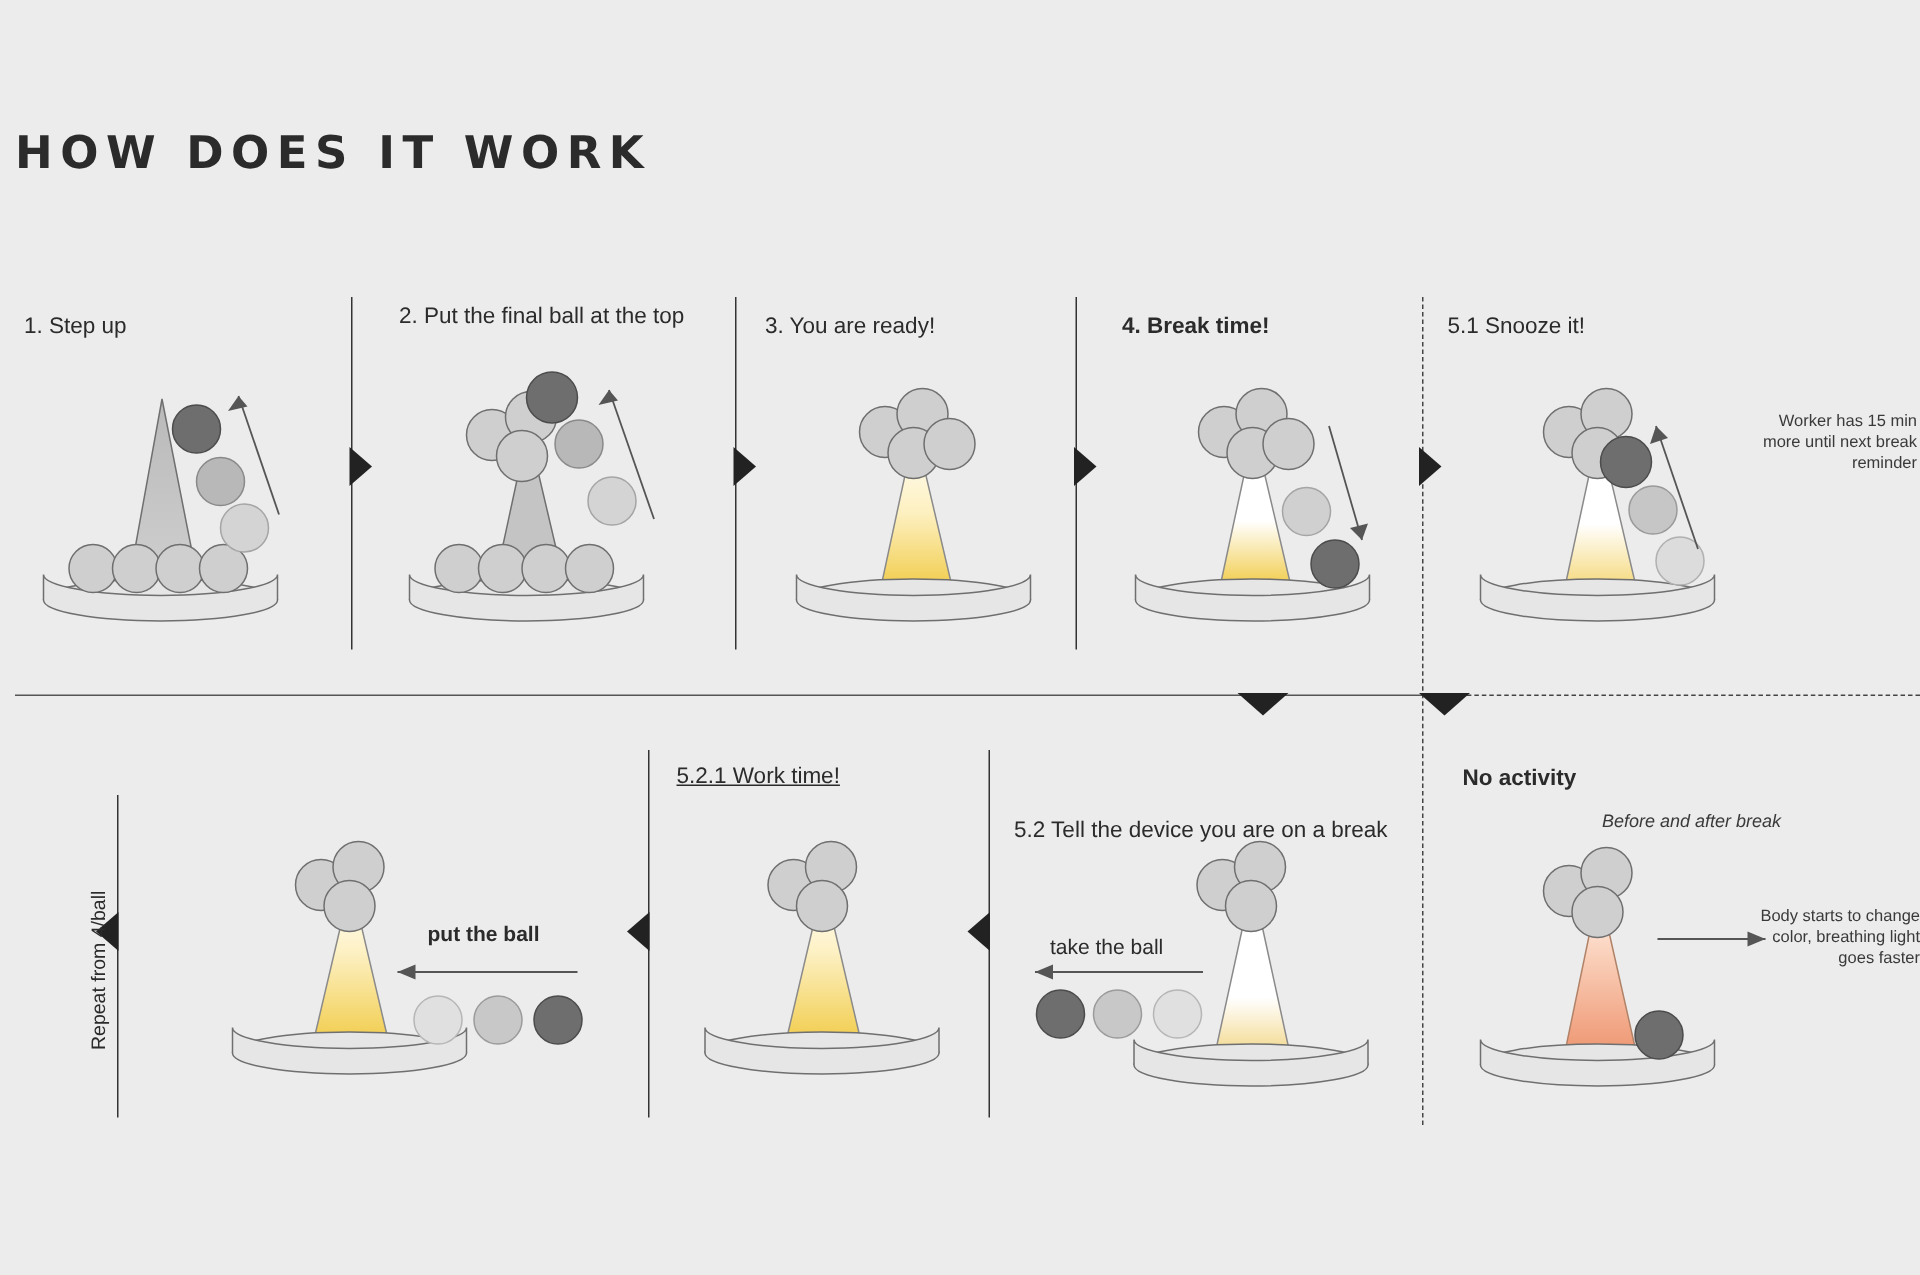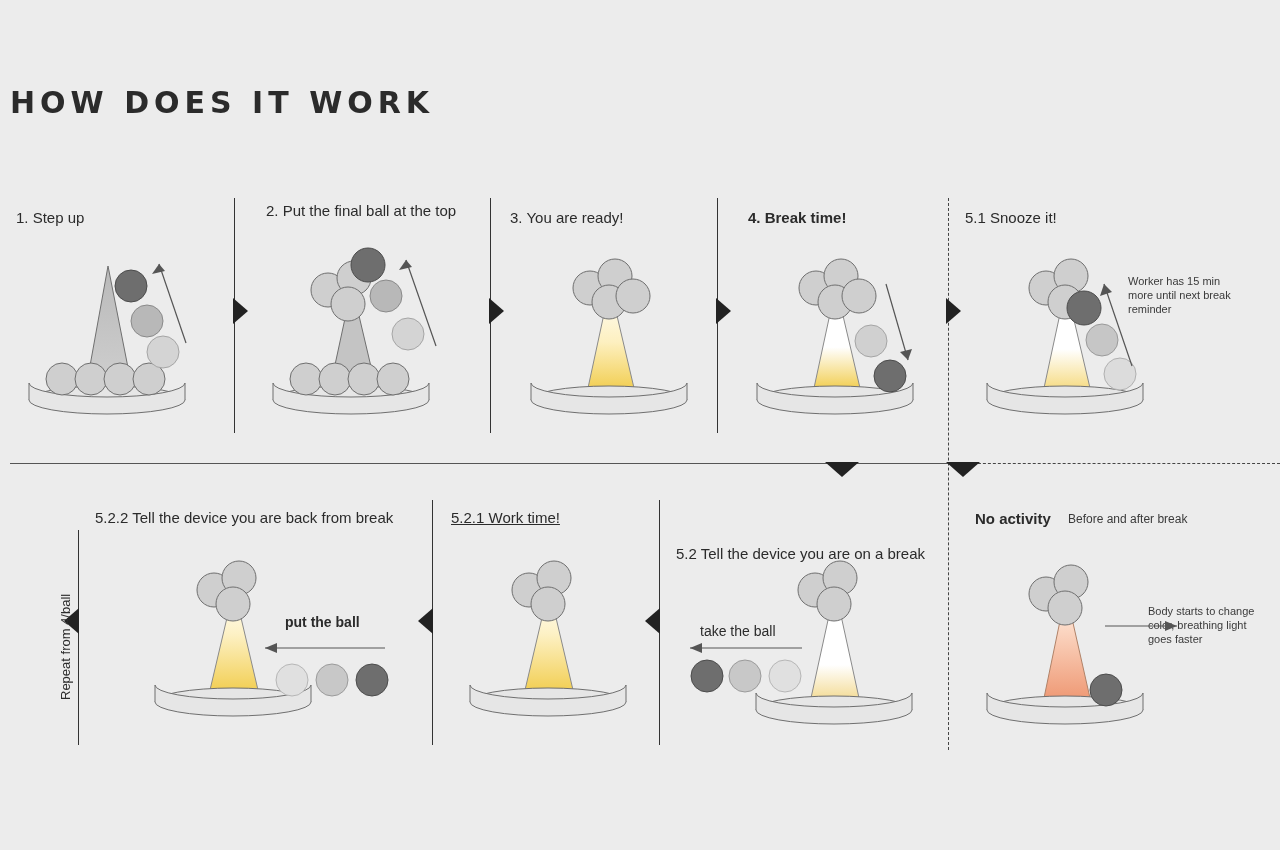--- a/index.html
+++ b/index.html
@@ -54,21 +54,21 @@
     font-size:12px;
     color:#3a3a3a;
     white-space:nowrap;
   }
 
   .note{
     position:absolute;
     font-size:11px;
     line-height:14px;
     color:#3a3a3a;
-    text-align:left;
+    text-align:right;
   }
 
   .inline-label{
     position:absolute;
     font-size:14px;
     color:#2b2b2b;
     white-space:nowrap;
   }
 
   .rot-label{
@@ -133,25 +133,24 @@
   <div class="arrow-tri arrow-left" style="left:64px;top:608px;"></div>
   <div class="arrow-tri arrow-left" style="left:418px;top:608px;"></div>
   <div class="arrow-tri arrow-left" style="left:645px;top:608px;"></div>
 
   <div class="step-label" style="left:16px;top:209px;">1. Step up</div>
   <div class="step-label" style="left:254px;top:202px;margin-left:12px;">2. Put the final ball at the top</div>
   <div class="step-label" style="left:510px;top:209px;">3. You are ready!</div>
   <div class="step-label" style="left:748px;top:209px;font-weight:bold;">4. Break time!</div>
   <div class="step-label" style="left:965px;top:209px;text-align:center;">5.1 Snooze it!</div>
 
-  <div class="step-label" style="left:95px;top:509px;">5.2.2 Tell the device you are back from break</div>
   <div class="step-label" style="left:451px;top:509px;text-decoration:underline;">5.2.1 Work time!</div>
   <div class="step-label" style="left:676px;top:509px;margin-top:36px;">5.2 Tell the device you are on a break</div>
   <div class="step-label bold" style="left:975px;top:510px;">No activity</div>
-  <div class="sub-label" style="left:1068px;top:512px;">Before and after break</div>
+  <div class="sub-label" style="left:1068px;top:540px;font-style:italic;">Before and after break</div>
 
   <div class="rot-label" style="left:58px;top:700px;">Repeat from 4/ball</div>
 
   <div class="inline-label" style="left:285px;top:614px;font-weight:bold;">put the ball</div>
   <div class="inline-label" style="left:700px;top:623px;">take the ball</div>
 
   <div class="note" style="left:1128px;top:274px;width:150px;white-space:pre-line;">Worker has 15 min
 more until next break
 reminder</div>
   <div class="note" style="left:1148px;top:604px;width:132px;white-space:pre-line;">Body starts to change

